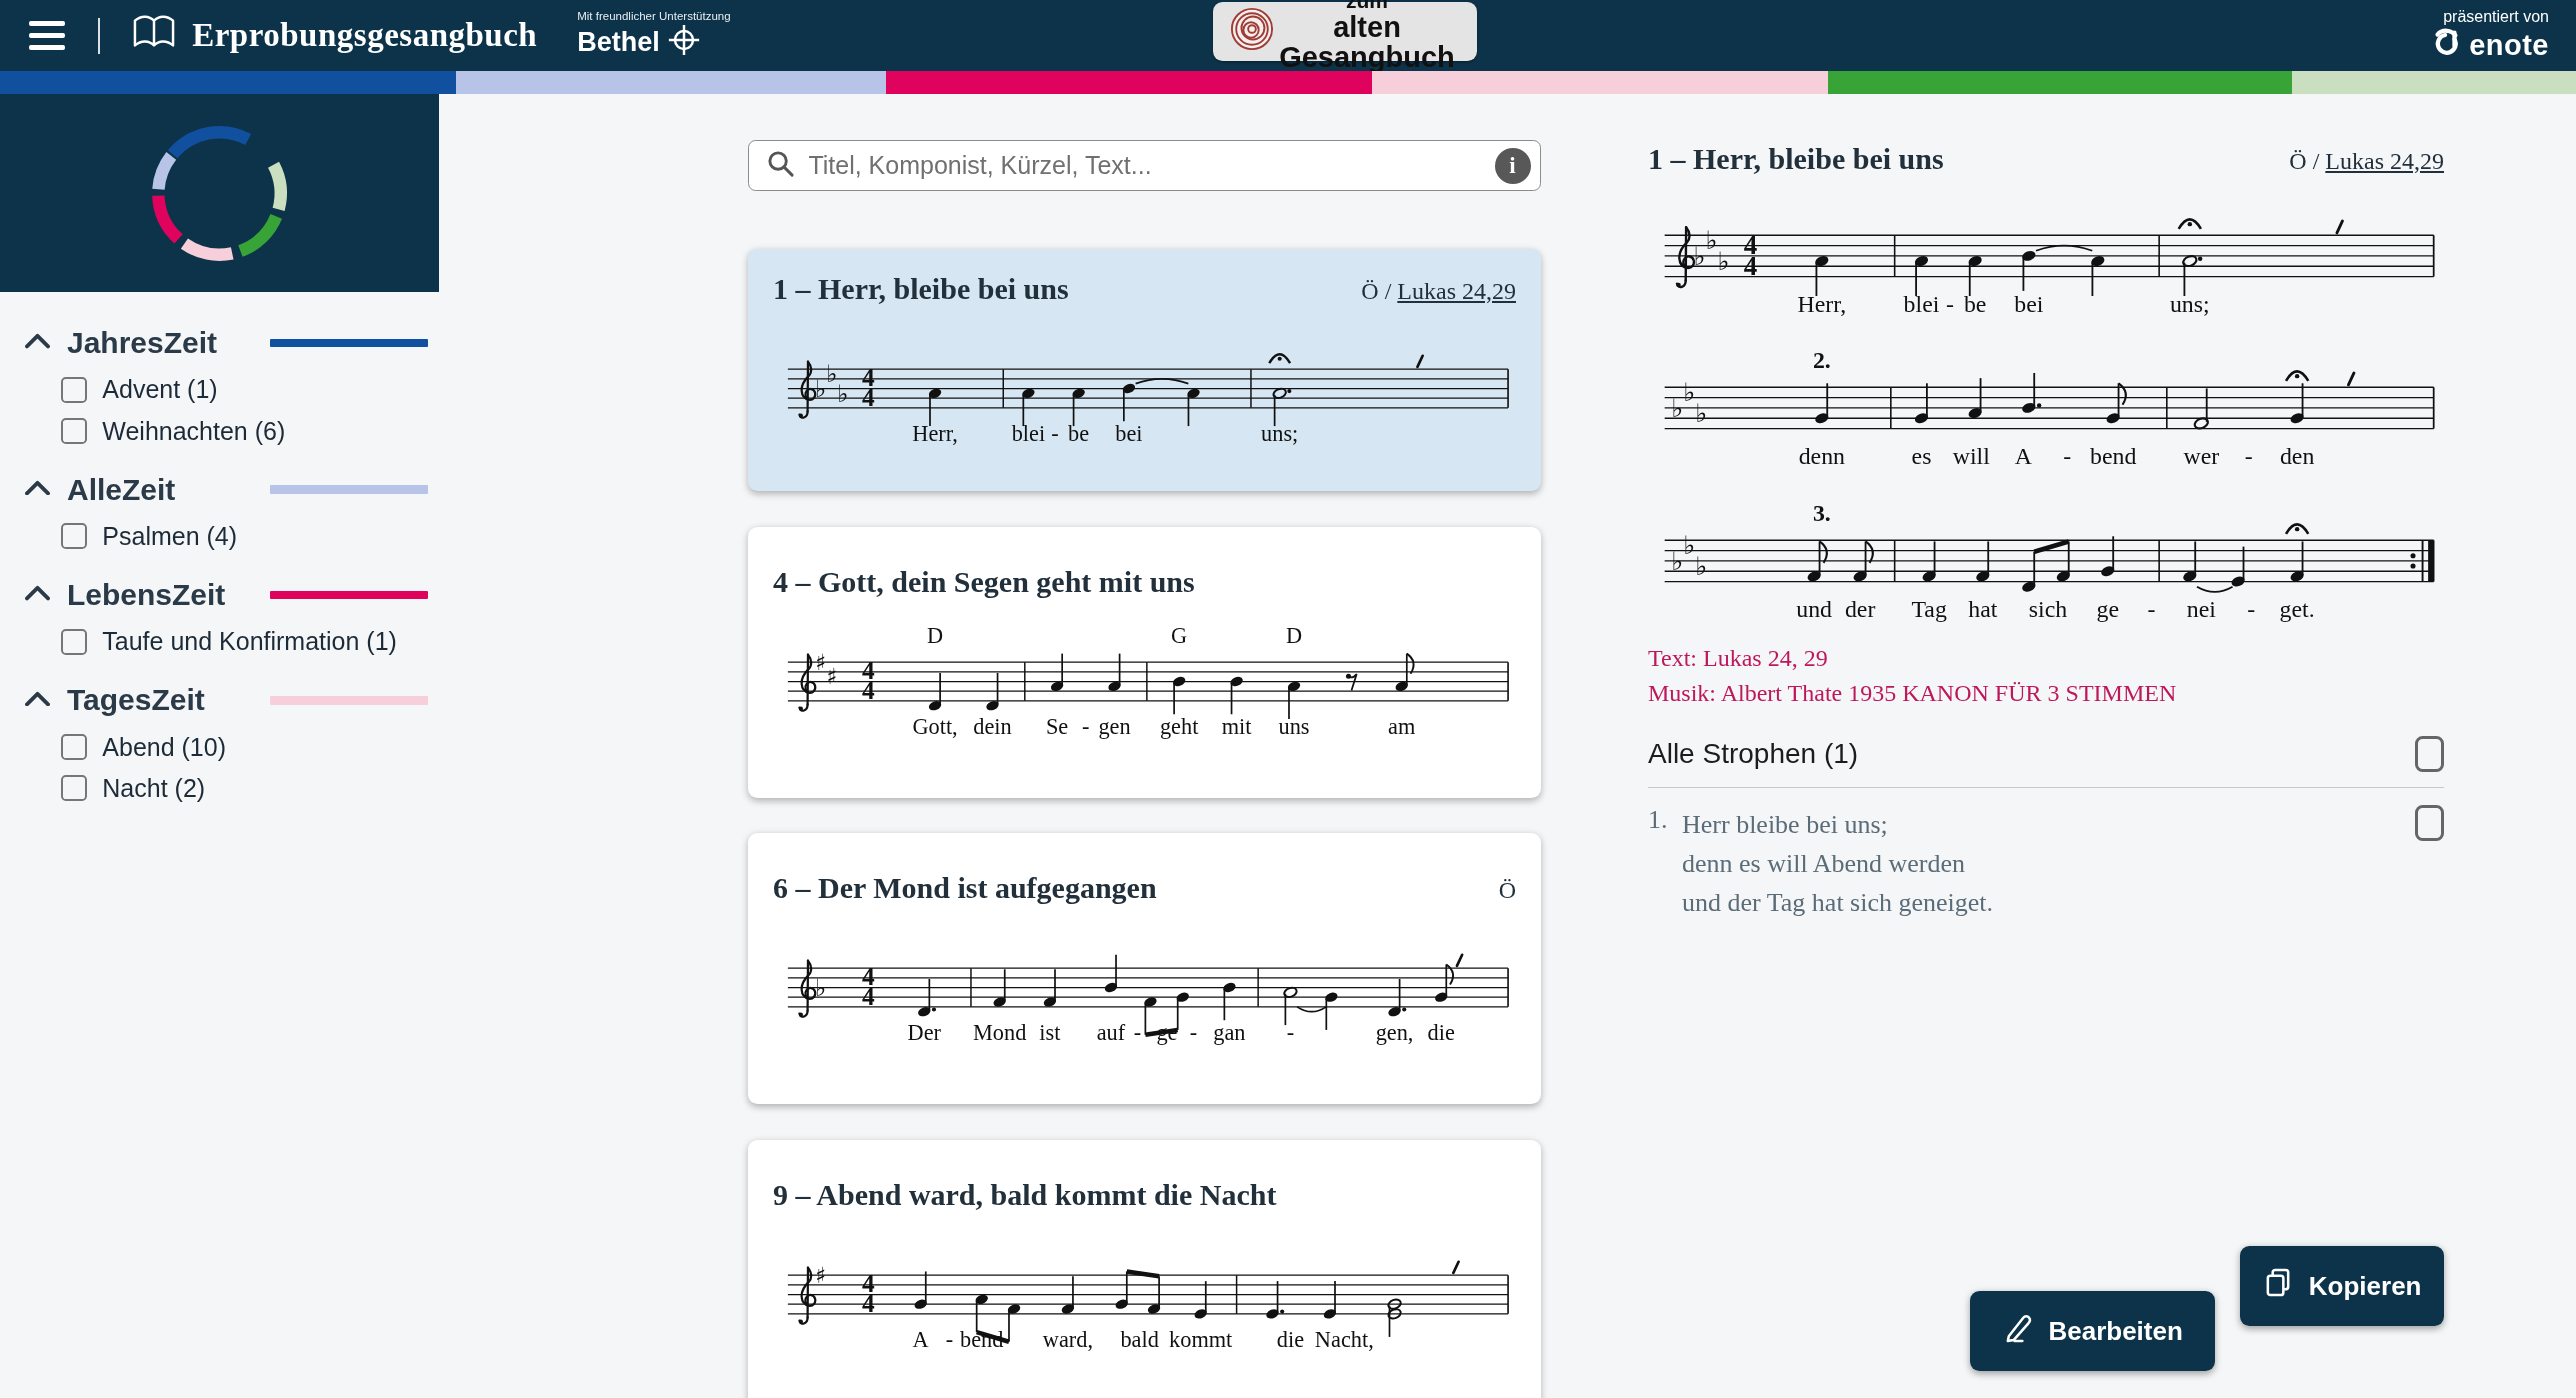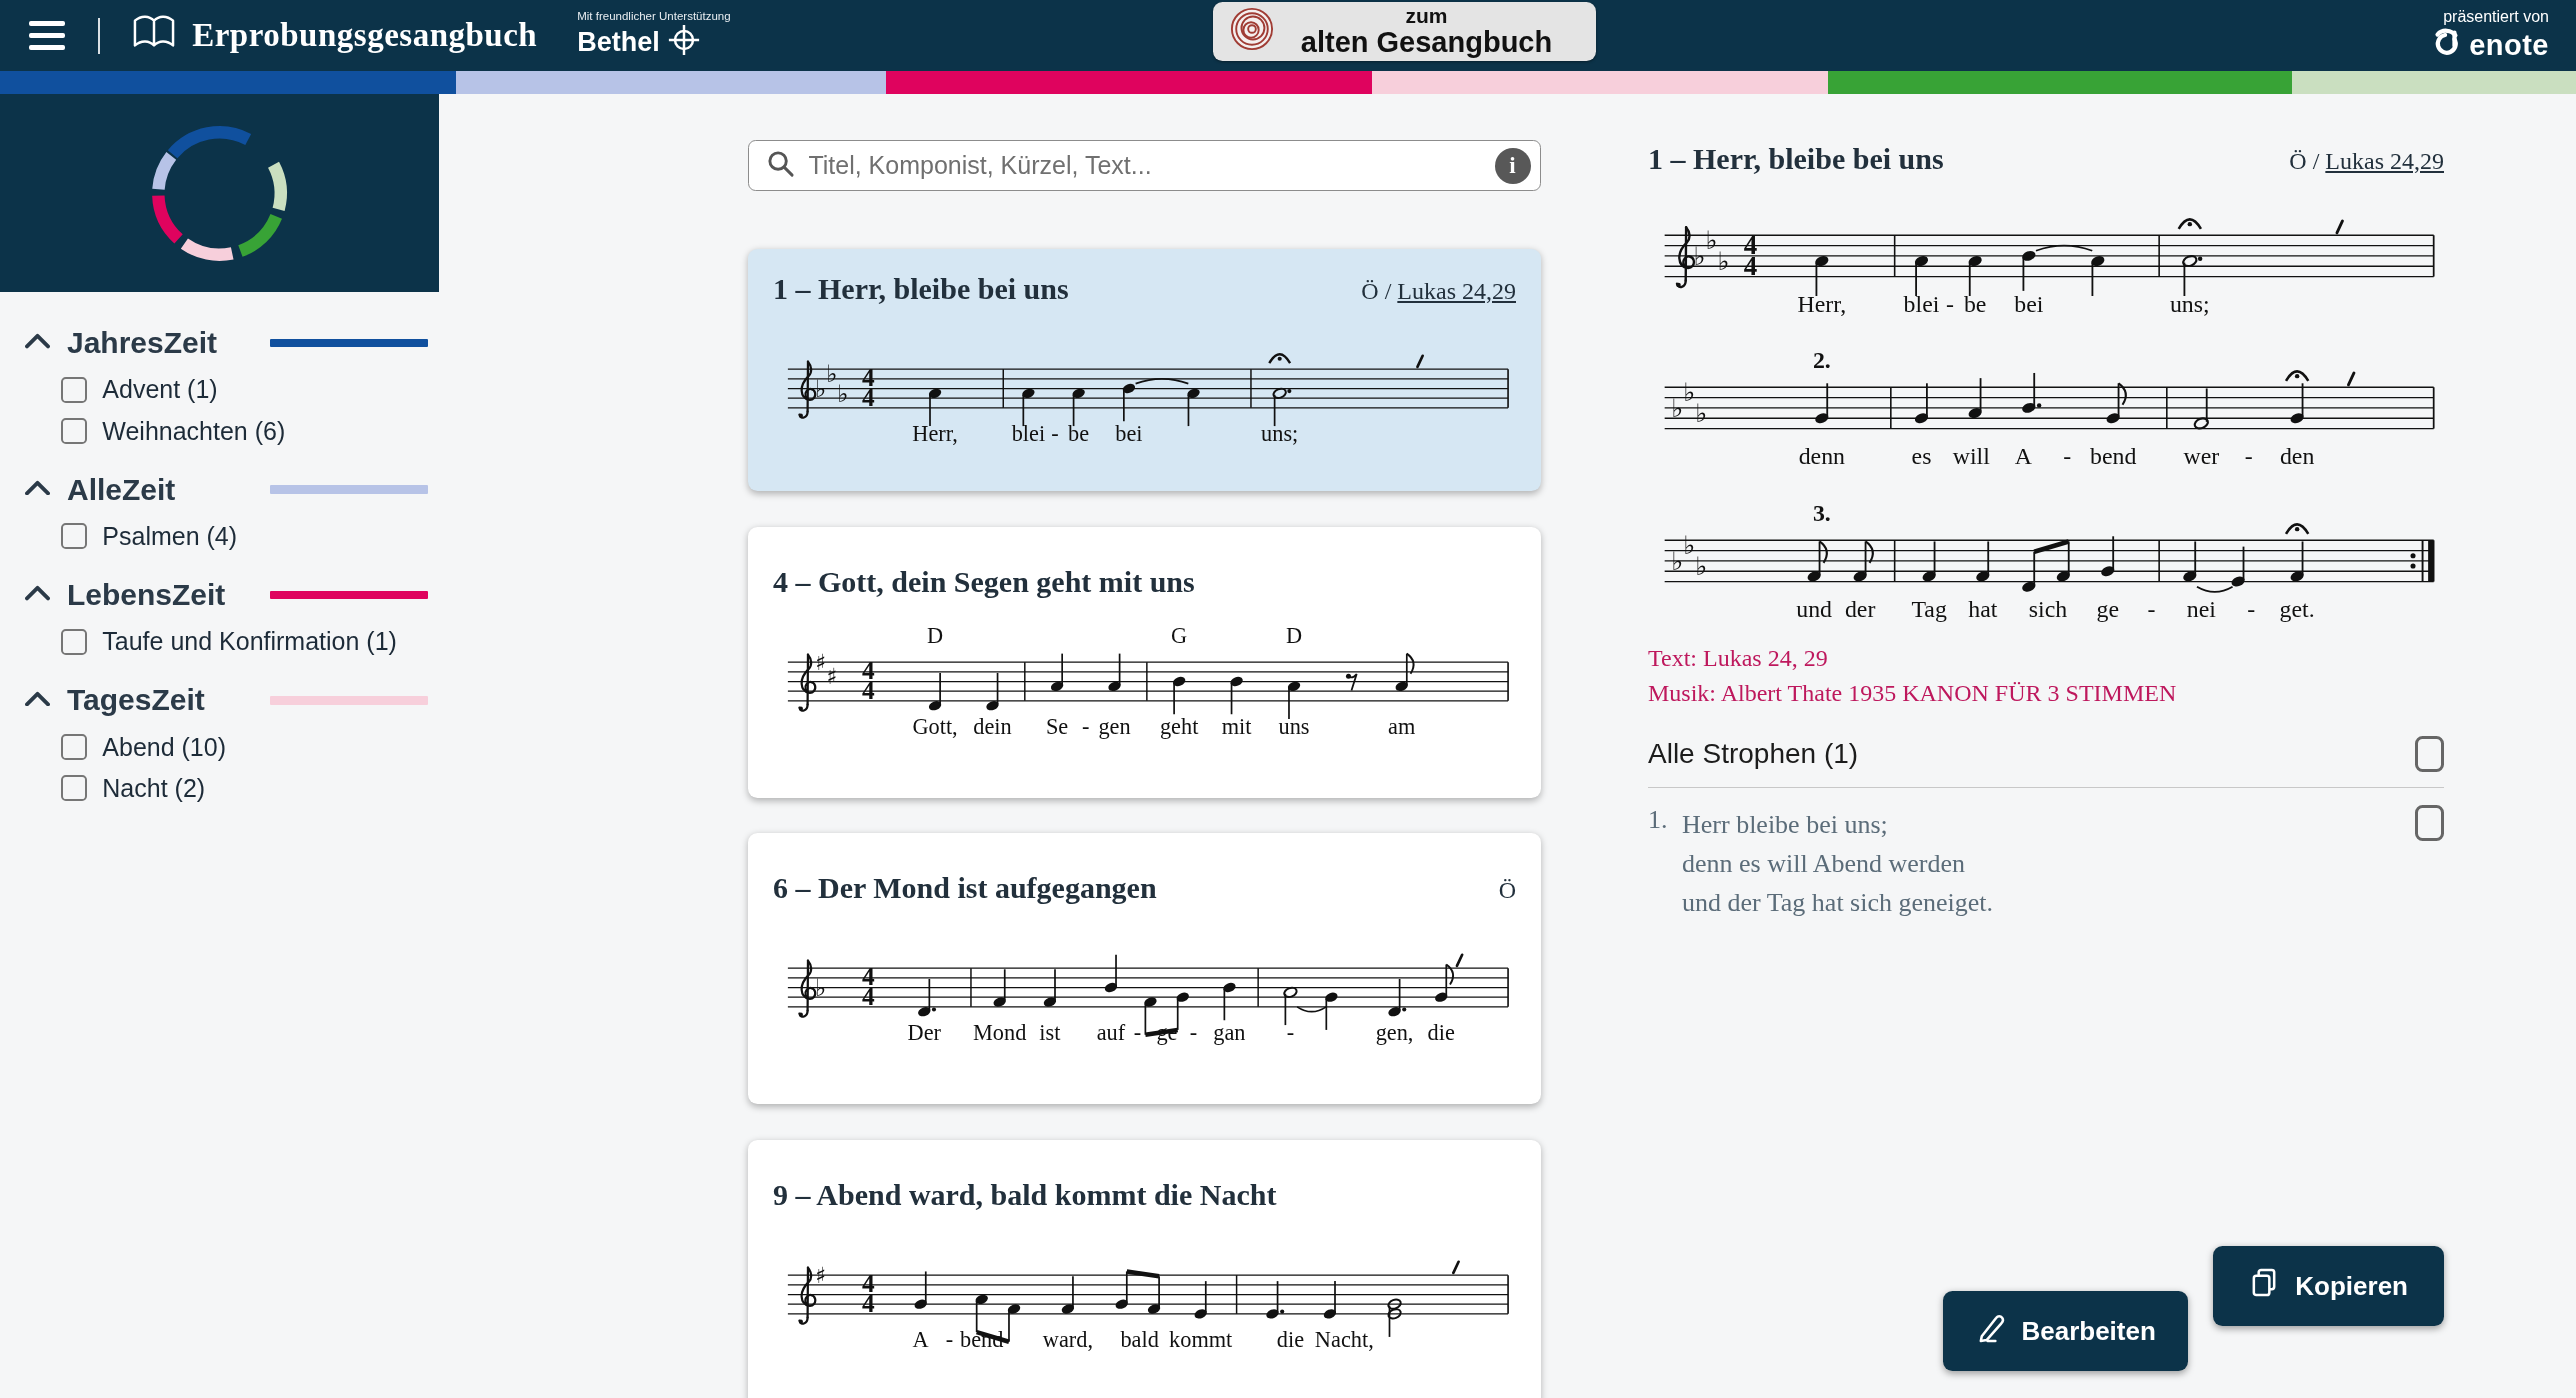--- a/index.html
+++ b/index.html
@@ -14,21 +14,21 @@
             justify-content:space-between; cursor:pointer; }
   .burger span { display:block; height:4.8px; background:#fff; border-radius:1.9px; }
   .top-divider { width:1.9px; height:36px; background:rgba(255,255,255,.85); margin-left:33px; }
   .book-ic { margin-left:31px; }
   .app-title { font-family:"Liberation Serif", serif; font-weight:bold; font-size:33px;
                margin-left:15.3px; letter-spacing:0.5px; }
   .bethel { margin-left:40px; display:flex; flex-direction:column; align-items:flex-start; }
   .bethel-small { font-size:11.5px; color:#e8edf1; }
   .bethel-row { display:flex; align-items:center; gap:7.6px; margin-top:1.9px; }
   .bethel-name { font-size:27px; font-weight:bold; }
-  .oldbook-btn { position:absolute; left:1213px; top:1.9px; width:383px; height:59px;
+  .oldbook-btn { position:absolute; left:1213px; top:1.9px; width:264px; height:59px;
                  background:#e4e4e4; border-radius:9.5px; display:flex; align-items:center;
                  padding:0 17px; cursor:pointer; box-shadow:0 1px 2.9px rgba(0,0,0,.4); }
   .oldbook-txt { flex:1; text-align:center; color:#111; line-height:1.05; }
   .oldbook-l1 { font-size:21px; font-weight:bold; display:block; }
   .oldbook-l2 { font-size:29px; font-weight:bold; display:block; }
   .presented { position:absolute; right:27px; top:7.6px; text-align:right; color:#fff; }
   .presented-small { font-size:16px; font-weight:300; }
   .brand-row { display:flex; align-items:center; justify-content:flex-end; gap:6.7px; margin-top:1.9px; }
   .brand-name { font-size:29px; font-weight:bold; letter-spacing:0.5px; }
 
@@ -88,21 +88,21 @@
   .sep { margin-top:15.3px; border:none; border-top:1.9px solid #c8c8c8; }
   .strophe { margin-top:17px; display:flex; }
   .str-num { font-family:"Liberation Serif", serif; font-size:26px; color:#5b6c79; width:34px; }
   .str-lines { font-family:"Liberation Serif", serif; font-size:26px; color:#5b6c79; line-height:39px; }
   .strophe .tallbox { align-self:flex-start; }
   .actions { position:absolute; bottom:28px; right:0; display:flex; gap:25px; }
   .act-btn { height:80px; background:#0c3349; border:none; border-radius:9.5px; color:#fff;
              display:flex; align-items:center; justify-content:center; gap:15.3px;
              font-size:26px; font-weight:bold; font-family:"Liberation Sans",sans-serif;
              cursor:pointer; box-shadow:0 2.9px 7.6px rgba(0,0,0,.35); }
-  .btn-edit { width:245px;margin-top:45px; } .btn-copy { width:231px; }
+  .btn-edit { width:245px;margin-top:45px; } .btn-copy { width:204px; }
 </style>
 </head>
 <body>
 
 <div class="page">
 
   <header class="topbar">
     <div class="burger">
         <span></span>
         <span></span>

